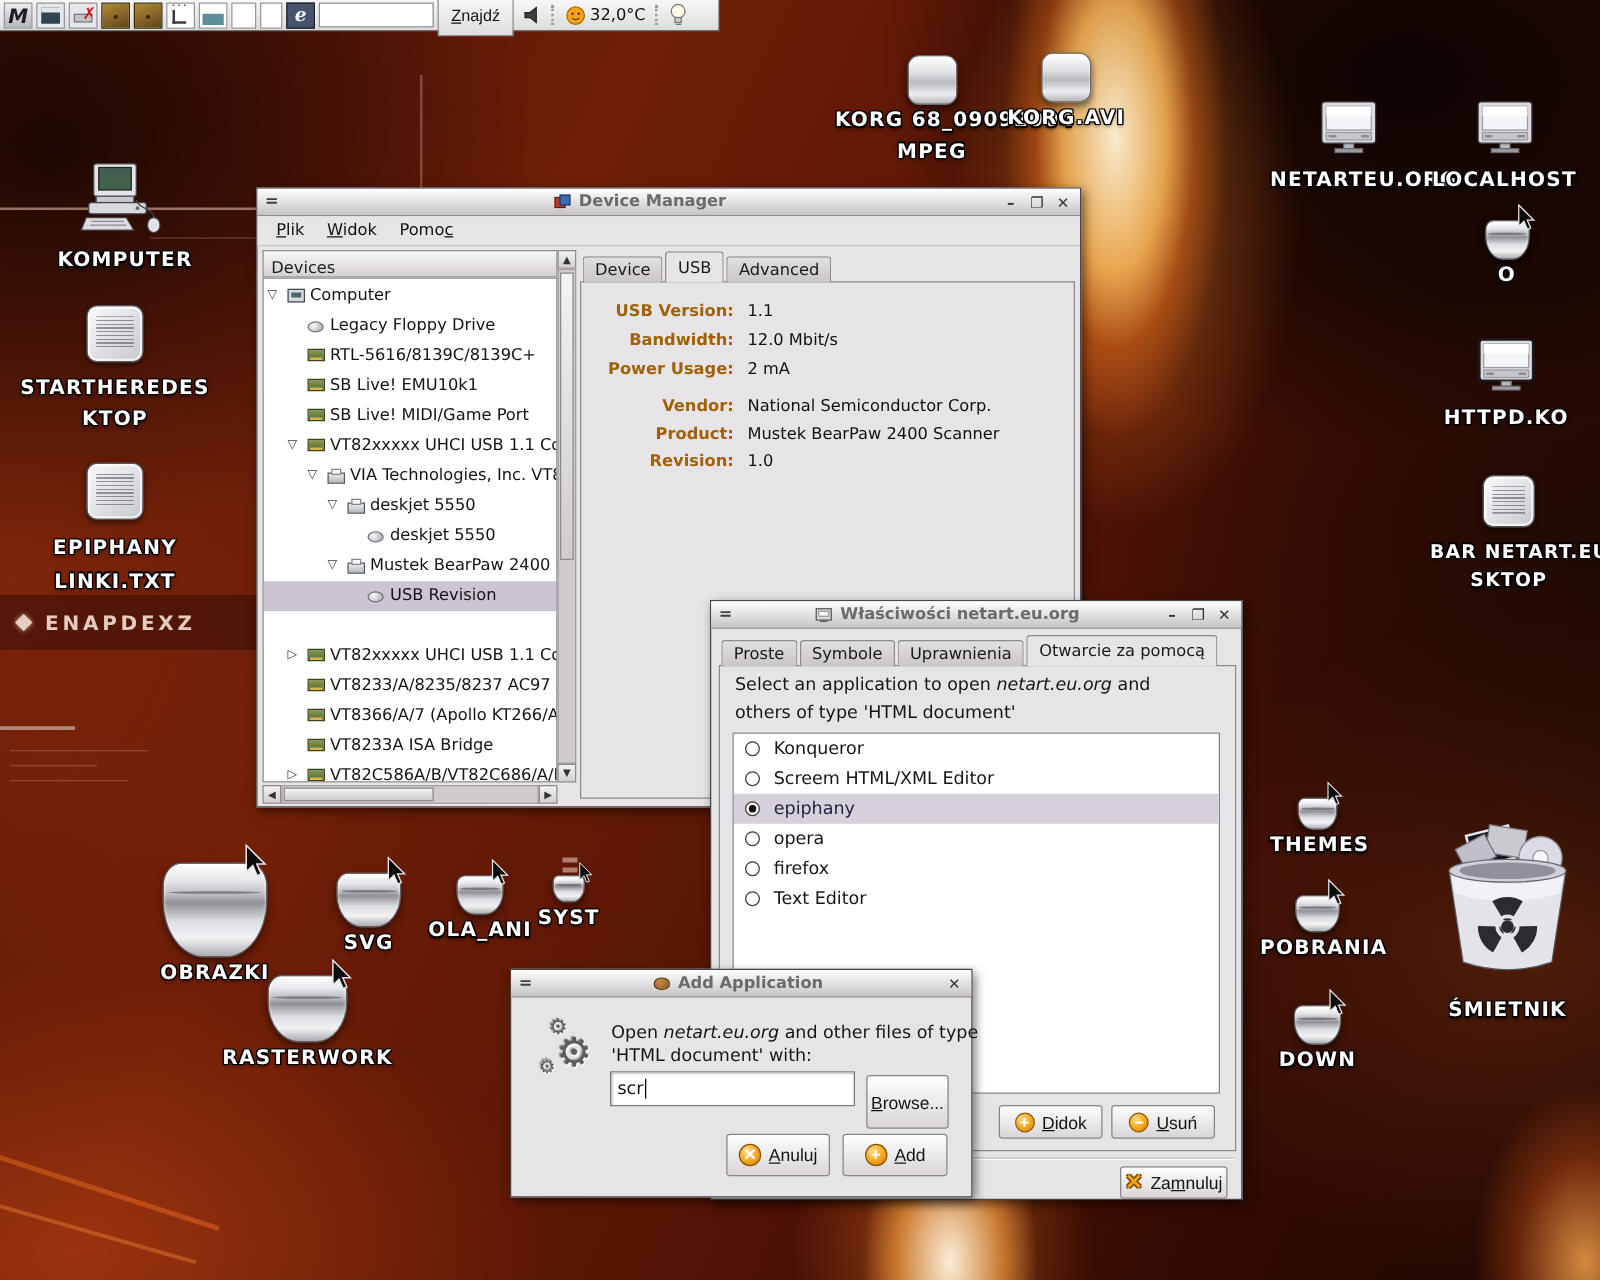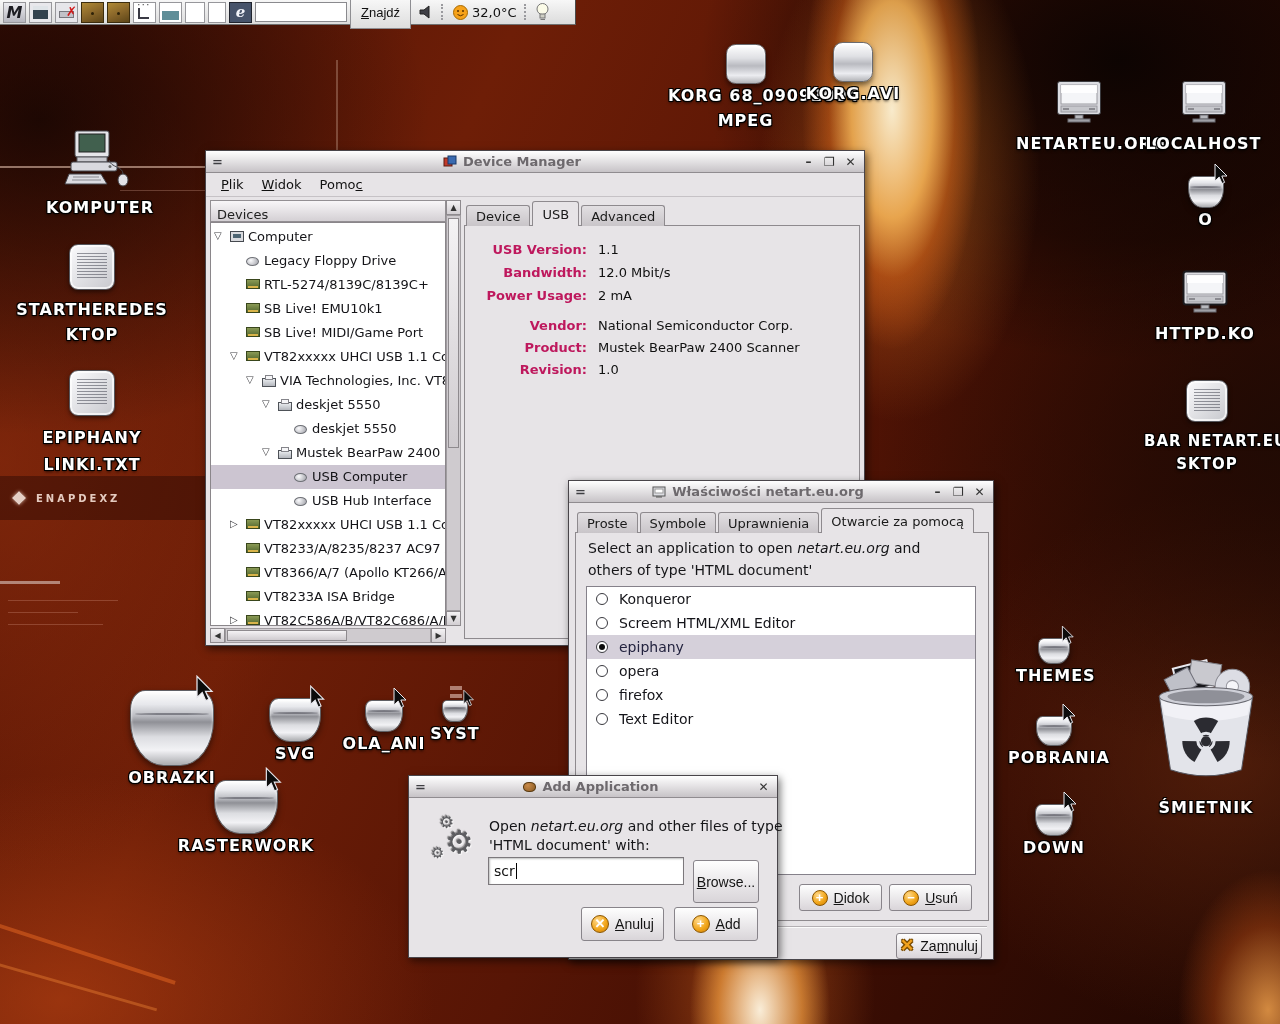--- a/index.html
+++ b/index.html
@@ -38,21 +38,21 @@
     background:linear-gradient(180deg,#ffffff,#dfe0e4 35%,#b9bac0 55%,#ecedf1 80%,#b4b5b9);
     border:1px solid #6a6b70; box-shadow:inset 0 2px 2px rgba(255,255,255,.9), 0 3px 5px rgba(0,0,0,.5); }
   .cursorglyph { position:absolute; top:-14px; right:-6px; }
   .tficon { margin:0 auto 8px; border-radius:9px; background:linear-gradient(135deg,#fbfbfd,#c7c8cd);
     border:1px solid #55565c; box-shadow:inset 0 0 0 2px rgba(255,255,255,.7), 0 2px 4px rgba(0,0,0,.5); position:relative; }
   .tficon::after { content:''; position:absolute; left:7px; right:7px; top:8px; bottom:10px;
     background:repeating-linear-gradient(180deg, rgba(70,72,84,.55) 0 1px, transparent 1px 3px); }
   #enapdexz { position:absolute; left:0; top:476px; width:208px; height:44px; z-index:2;
     background:rgba(40,8,4,.45); display:flex; align-items:center; gap:12px; padding-left:14px; }
   #enapdexz .orn { width:10px; height:10px; background:rgba(255,240,230,.85); transform:rotate(45deg); box-shadow:0 0 4px rgba(255,220,200,.7); }
-  #enapdexz .wtext { color:rgba(255,235,225,.85); font-size:10px; letter-spacing:3px; font-weight:bold; }
+  #enapdexz .wtext { color:rgba(255,235,225,.85); font-size:16px; letter-spacing:3px; font-weight:bold; }
 
   
   #panel { position:absolute; left:0; top:0; width:576px; height:25px; z-index:50;
     background:linear-gradient(#f7f7f7,#dcdcdc); border-bottom:1px solid #6f6f6f; border-right:1px solid #4a4a4a;
     display:flex; align-items:center; gap:3px; padding:0 3px; }
   .picon { width:23px; height:21px; border:1px solid #97979b; background:#fff; position:relative; flex:none; }
   #p-mlogo { background:linear-gradient(#ececf0,#b6b6be); display:flex; align-items:center; justify-content:center;
     font-weight:900; font-size:16px; color:#1c1c22; font-style:italic; }
   #p-screen { background:#e8e8ec; } #p-screen::after { content:''; position:absolute; inset:3px; background:#33434f; border-top:4px solid #dfe4e8; }
   #p-printer { background:#e6e6ea; } #p-printer::before { content:''; position:absolute; left:3px; right:3px; top:8px; bottom:4px; background:#c2c2c8; border:1px solid #77777d; }
@@ -100,21 +100,21 @@
   .sbarrow { position:absolute; width:15px; height:15px; background:linear-gradient(#f4f2f4,#d2ced2); border:1px solid #8e8a8e; color:#333; font-size:8px; text-align:center; line-height:14px; }
   .sbtrough { position:absolute; background:#cfcbcf; border:1px solid #a09ca0; }
   .sbthumb { position:absolute; background:linear-gradient(#f4f2f4,#cfcbcf); border:1px solid #8e8a8e; }
 
   .tabrow { position:absolute; display:flex; align-items:flex-end; z-index:3; }
   .tab { height:21px; padding:3px 9px 0; font-size:13px; color:#1a1a1a; background:linear-gradient(#e2dfe2,#c9c5c9);
     border:1px solid #8e8a8e; border-bottom:none; border-radius:3px 3px 0 0; margin-right:2px; white-space:nowrap; }
   .tab.active { height:25px; padding-top:5px; background:#e7e4e7; position:relative; }
   .pane { position:absolute; background:#e7e4e7; border:1px solid #8e8a8e; }
 
-  .fl { position:absolute; font-weight:bold; color:#be185d; text-align:right; font-size:13px; }
+  .fl { position:absolute; font-weight:bold; color:#a16207; text-align:right; font-size:13px; }
   .fv { position:absolute; color:#111; font-size:13px; white-space:nowrap; }
 
   .listbox { position:absolute; background:#fff; border:1px solid #85818a; overflow:hidden; }
   .lrow { height:24px; display:flex; align-items:center; gap:11px; padding-left:9px; font-size:14px; color:#15151a; }
   .lrow.sel { background:#d5d0da; color:#23233f; }
   .radio { width:12px; height:12px; border-radius:50%; border:1.5px solid #3a3a40; background:#fff; position:relative; flex:none; }
   .radio.on::after { content:''; position:absolute; inset:2px; background:#0c0c0c; border-radius:50%; }
 
   .gbtn { position:absolute; display:flex; align-items:center; justify-content:center; gap:6px;
     background:linear-gradient(#fefefe,#d9d5d9); border:1px solid #88848a; border-radius:3px; font-size:14px; color:#141414; }
@@ -415,21 +415,21 @@
         <span class="texp open" style="left:3px"></span>
         <span class="ticon icomputer" style="left:19px"></span>
         <span class="tlabel" style="left:37px">Computer</span>
       </div>
     <div class="trow" style="top:26px">
         <span class="ticon idisk" style="left:35px"></span>
         <span class="tlabel" style="left:53px">Legacy Floppy Drive</span>
       </div>
     <div class="trow" style="top:50px">
         <span class="ticon icard" style="left:35px"></span>
-        <span class="tlabel" style="left:53px">RTL-5274/8139C/8139C+</span>
+        <span class="tlabel" style="left:53px">RTL-5616/8139C/8139C+</span>
       </div>
     <div class="trow" style="top:74px">
         <span class="ticon icard" style="left:35px"></span>
         <span class="tlabel" style="left:53px">SB Live! EMU10k1</span>
       </div>
     <div class="trow" style="top:98px">
         <span class="ticon icard" style="left:35px"></span>
         <span class="tlabel" style="left:53px">SB Live! MIDI/Game Port</span>
       </div>
     <div class="trow" style="top:122px">
@@ -451,25 +451,21 @@
         <span class="ticon idisk" style="left:83px"></span>
         <span class="tlabel" style="left:101px">deskjet 5550</span>
       </div>
     <div class="trow" style="top:218px">
         <span class="texp open" style="left:51px"></span>
         <span class="ticon iprinter" style="left:67px"></span>
         <span class="tlabel" style="left:85px">Mustek BearPaw 2400 Sc</span>
       </div>
     <div class="trow sel" style="top:242px">
         <span class="ticon idisk" style="left:83px"></span>
-        <span class="tlabel" style="left:101px">USB Computer</span>
-      </div>
-    <div class="trow" style="top:266px">
-        <span class="ticon idisk" style="left:83px"></span>
-        <span class="tlabel" style="left:101px">USB Hub Interface</span>
+        <span class="tlabel" style="left:101px">USB Revision</span>
       </div>
     <div class="trow" style="top:290px">
         <span class="texp closed" style="left:19px"></span>
         <span class="ticon icard" style="left:35px"></span>
         <span class="tlabel" style="left:53px">VT82xxxxx UHCI USB 1.1 Contr</span>
       </div>
     <div class="trow" style="top:314px">
         <span class="ticon icard" style="left:35px"></span>
         <span class="tlabel" style="left:53px">VT8233/A/8235/8237 AC97 Au</span>
       </div>

